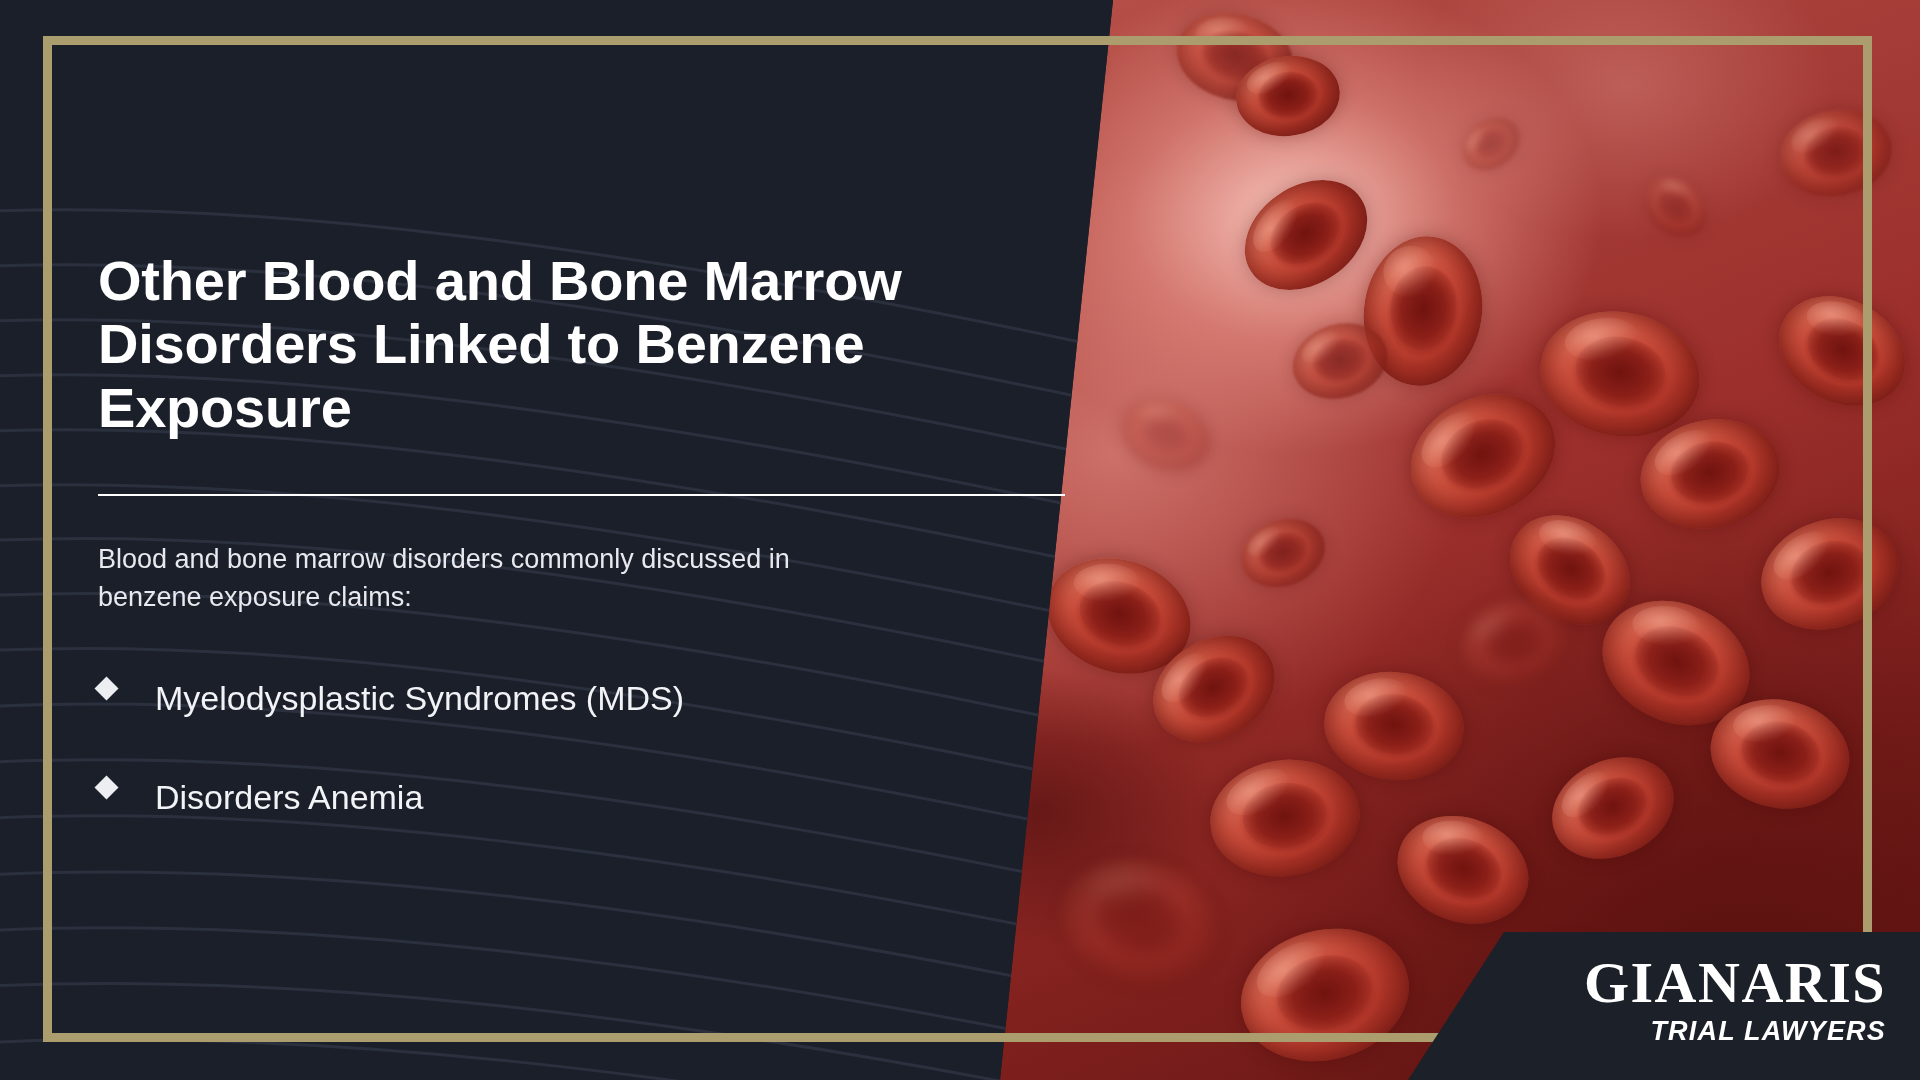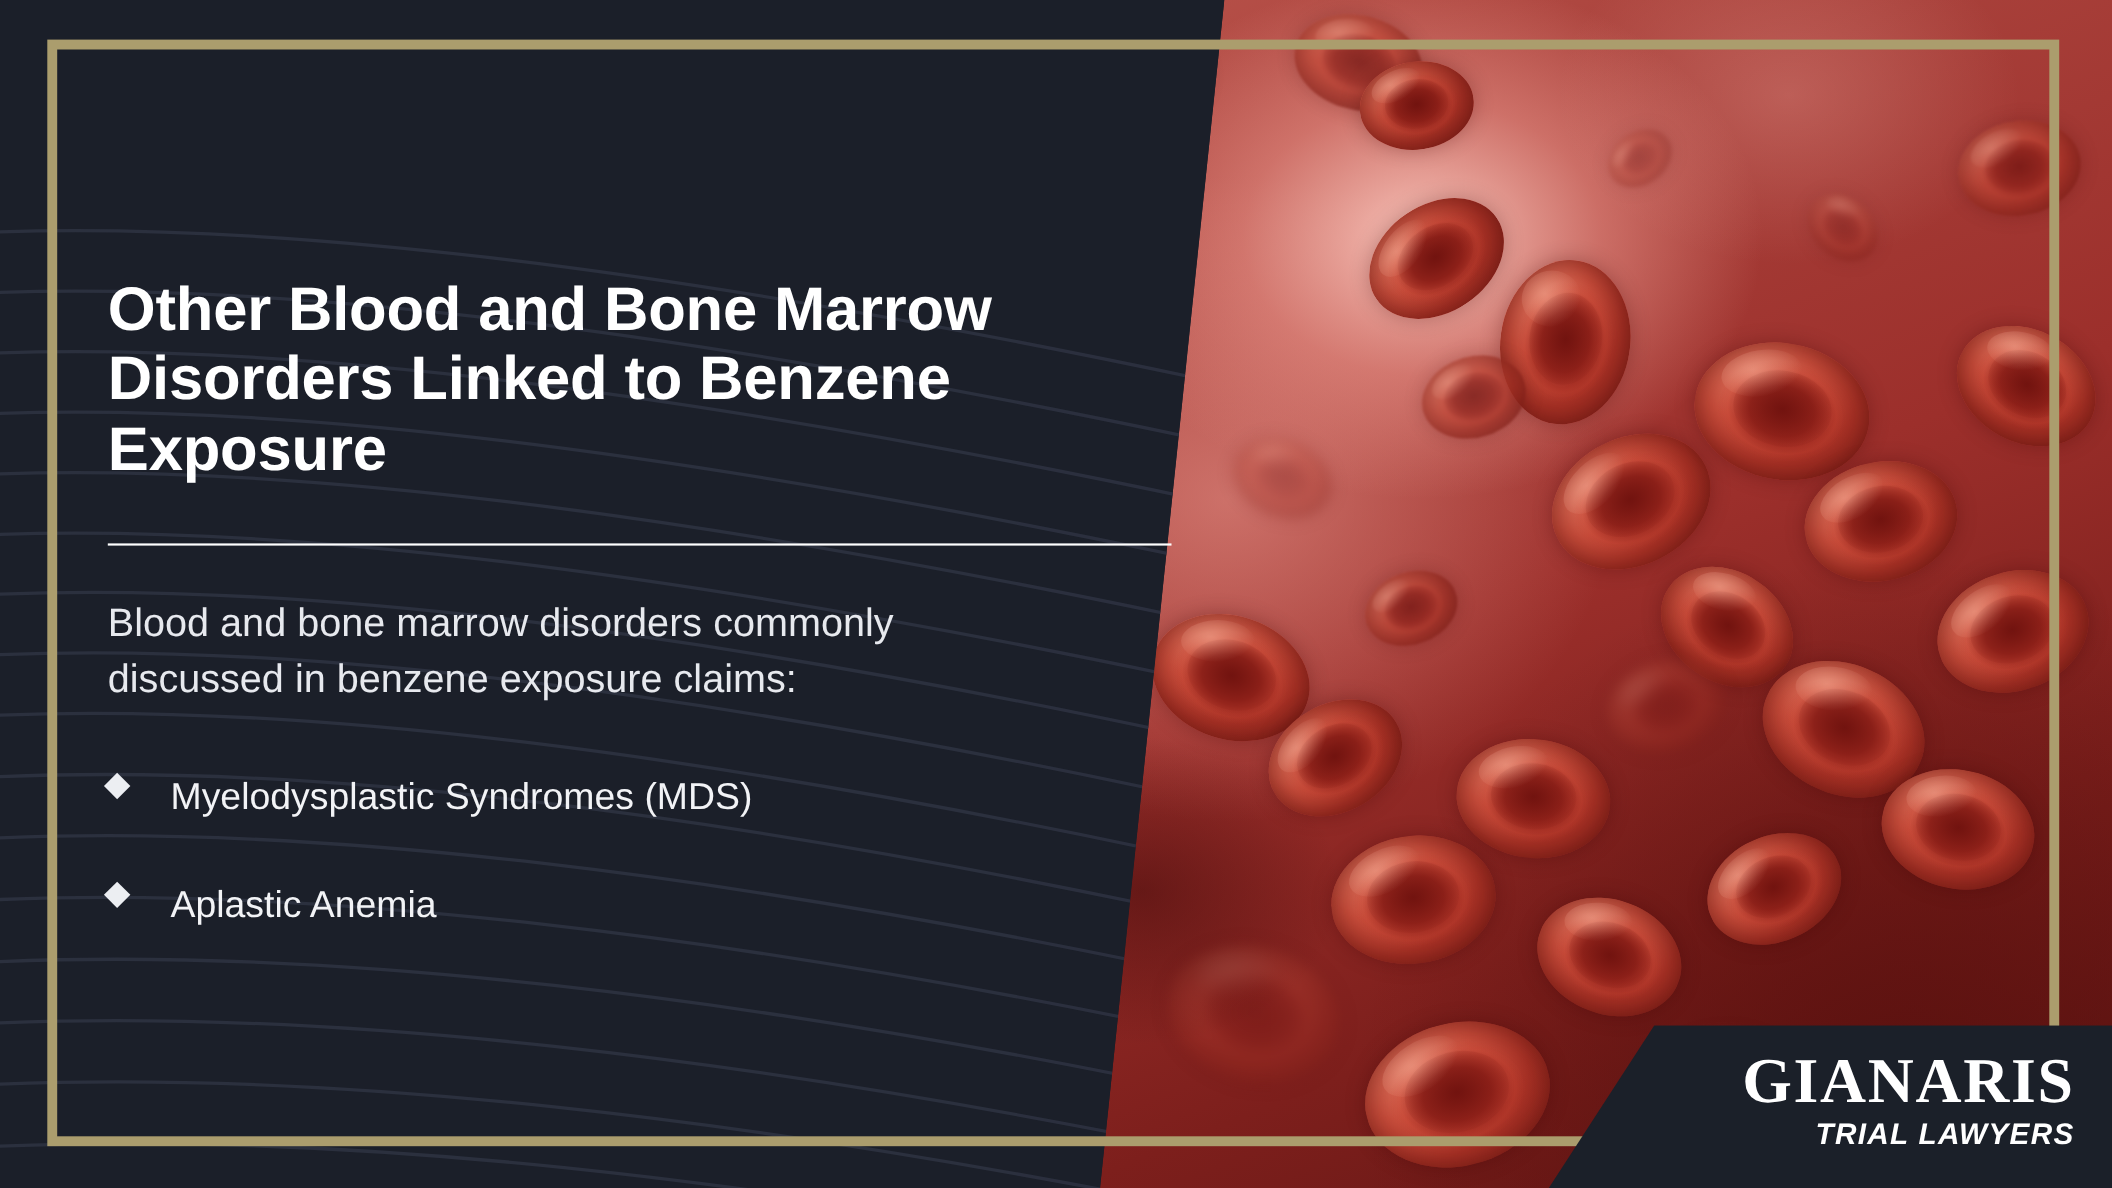--- a/index.html
+++ b/index.html
@@ -110,21 +110,21 @@
     width:900px;
   }
   .divider{
     width:967px; height:2px;
     background:#ffffff;
     margin-top:55px;
   }
   .subtitle{
     margin-top:44px;
     color:#e7e9ee;
-    font-size:36px;
+    font-size:27px;
     font-weight:300;
     line-height:1.42;
     width:800px;
   }
   .bullets{
     margin-top:52px;
     list-style:none;
   }
   .bullet-row{
     display:flex;
@@ -254,21 +254,21 @@
 
     <p class="subtitle">Blood and bone marrow disorders commonly discussed in benzene exposure claims:</p>
 
     <ul class="bullets">
       <li class="bullet-row">
         <span class="bullet-marker"></span>
         <span class="bullet-text">Myelodysplastic Syndromes (MDS)</span>
       </li>
       <li class="bullet-row">
         <span class="bullet-marker"></span>
-        <span class="bullet-text">Aplastic Anemia</span>
+        <span class="bullet-text">Disorders Anemia</span>
       </li>
     </ul>
   </div>
 
   <div class="logo-panel">
     <div class="logo-inner">
       <div class="logo-name">GIANARIS</div>
       <div class="logo-tag">TRIAL LAWYERS</div>
     </div>
   </div>

